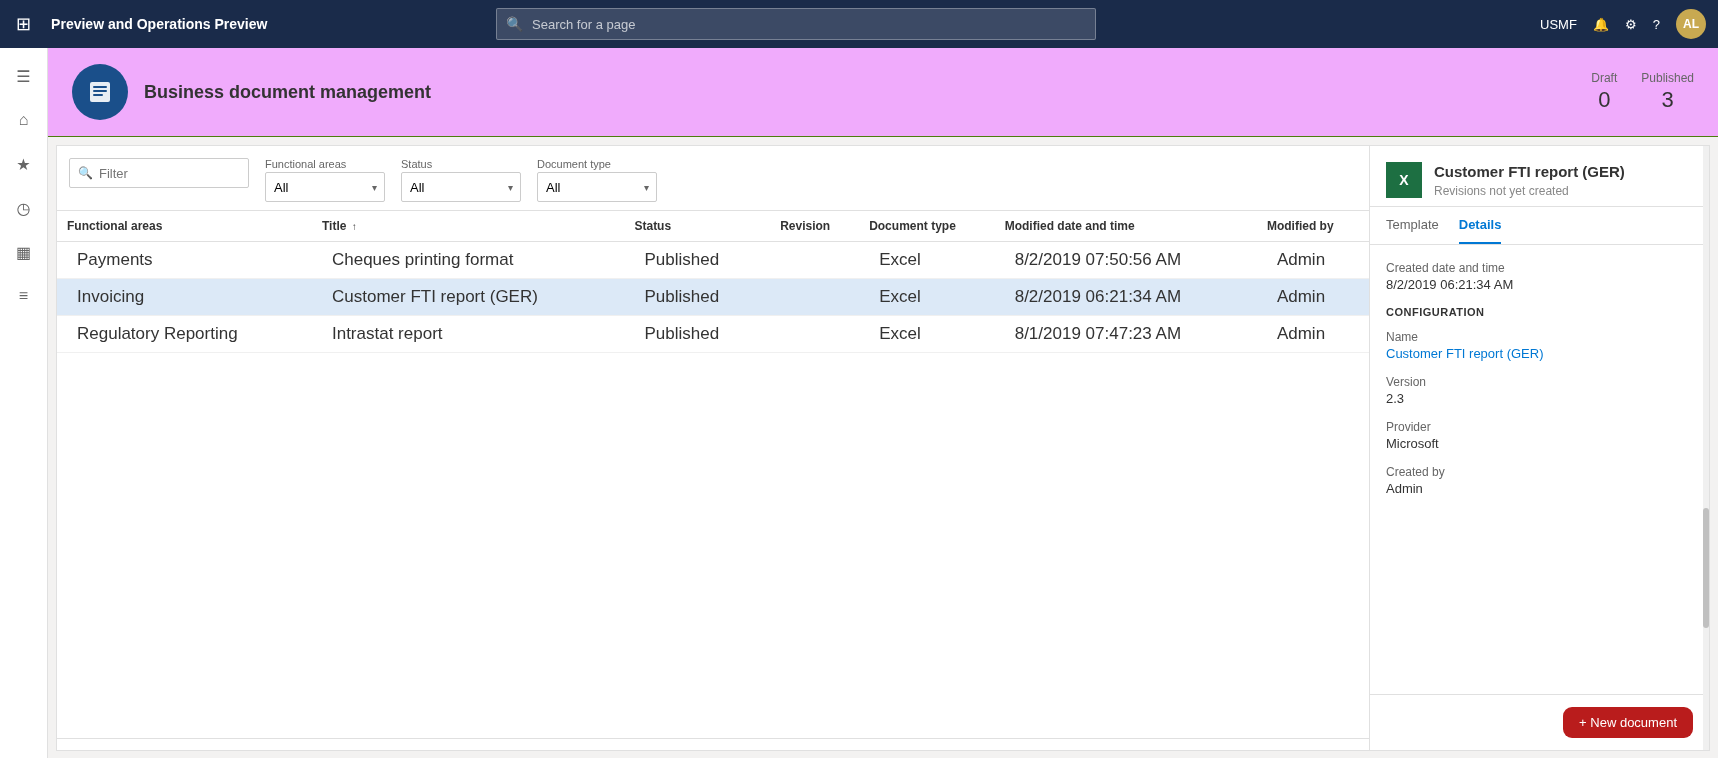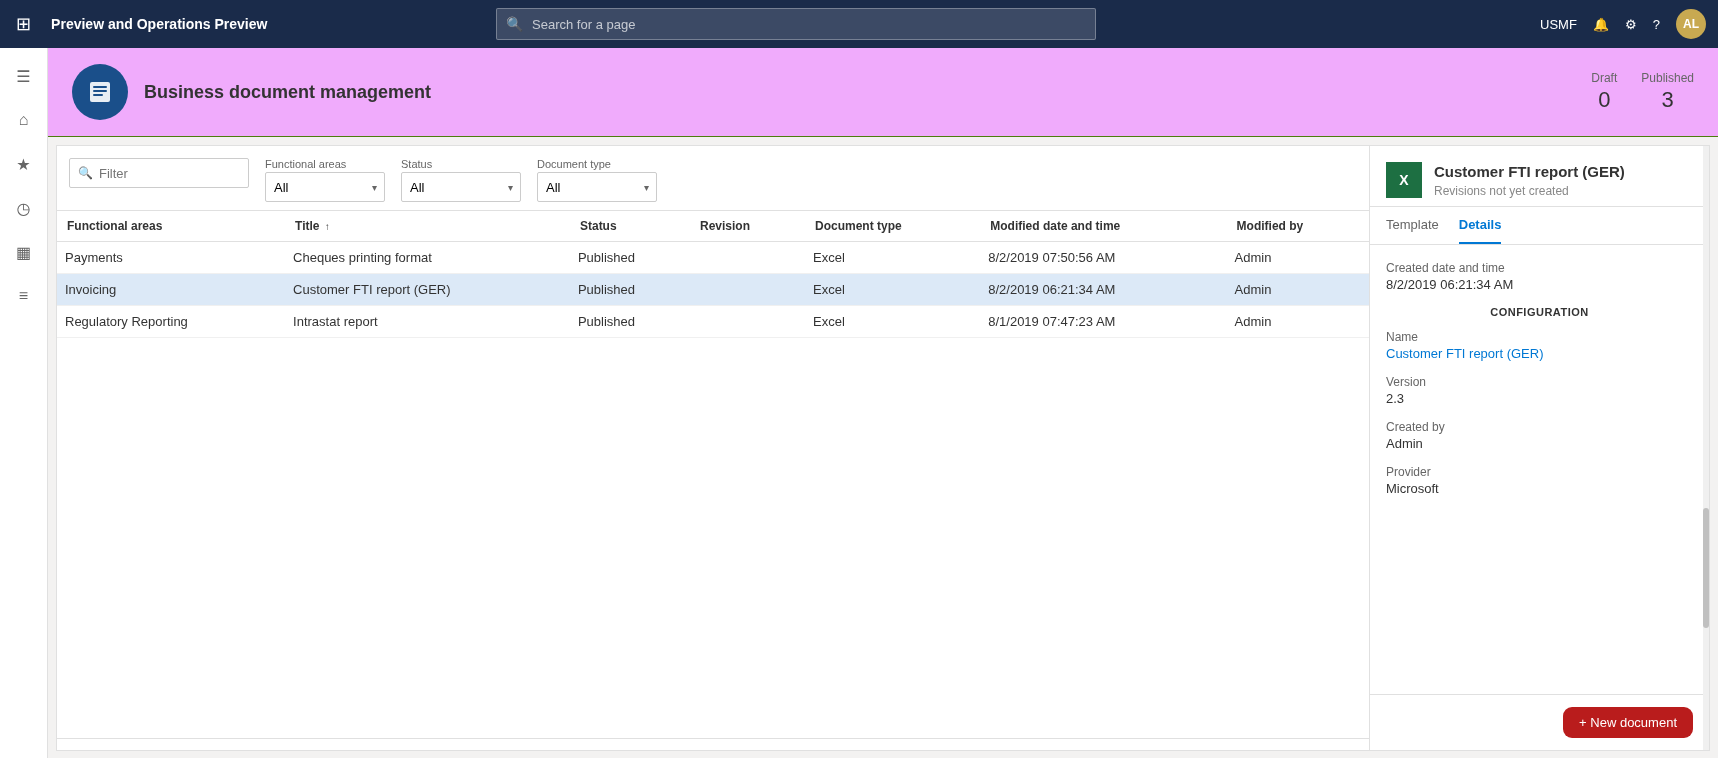--- a/index.html
+++ b/index.html
@@ -199,22 +199,22 @@
       padding: 8px 10px;
       border-bottom: 1px solid #e0e0e0;
       white-space: nowrap;
       background: #fff;
       position: sticky;
       top: 0;
     }
     tbody tr { cursor: pointer; }
     tbody tr.selected { background: #dce9f7; }
     tbody td {
-      padding: 8px 8px;
-      font-size: 13px;
+      padding: 8px 20px;
+      font-size: 17px;
       color: #333;
       border-bottom: 1px solid #f0f0f0;
     }
     .sort-arrow { font-size: 10px; margin-left: 2px; }
 
     
     .table-scroll-bar {
       height: 12px;
       border-top: 1px solid #e0e0e0;
       overflow-x: auto;
@@ -280,21 +280,20 @@
     .detail-field-value { font-size: 13px; color: #333; }
     .detail-field-value.link { color: #0078d4; cursor: pointer; }
     .section-heading {
       font-size: 11px;
       font-weight: 700;
       color: #333;
       text-transform: uppercase;
       letter-spacing: 0.5px;
       margin-bottom: 12px;
       margin-top: 4px;
-      text-align: center;
     }
     .right-panel-footer {
       padding: 12px 16px;
       border-top: 1px solid #e0e0e0;
       display: flex;
       justify-content: flex-end;
     }
     .new-doc-btn {
       background: #b91c1c;
       color: #fff;
@@ -482,27 +481,27 @@
         <div class="section-heading">CONFIGURATION</div>
         <div class="detail-row">
           <div class="detail-field-label">Name</div>
           <div class="detail-field-value link">Customer FTI report (GER)</div>
         </div>
         <div class="detail-row">
           <div class="detail-field-label">Version</div>
           <div class="detail-field-value">2.3</div>
         </div>
         <div class="detail-row">
+          <div class="detail-field-label">Provider</div>
+          <div class="detail-field-value">Microsoft</div>
+        </div>
+        <div class="detail-row">
           <div class="detail-field-label">Created by</div>
           <div class="detail-field-value">Admin</div>
         </div>
-        <div class="detail-row">
-          <div class="detail-field-label">Provider</div>
-          <div class="detail-field-value">Microsoft</div>
-        </div>
       </div>
       <div class="right-panel-footer">
         <button class="new-doc-btn">+ New document</button>
       </div>
       <div class="right-scroll-track">
         <div class="right-scroll-thumb"></div>
       </div>
     </div>
 
   </div>

